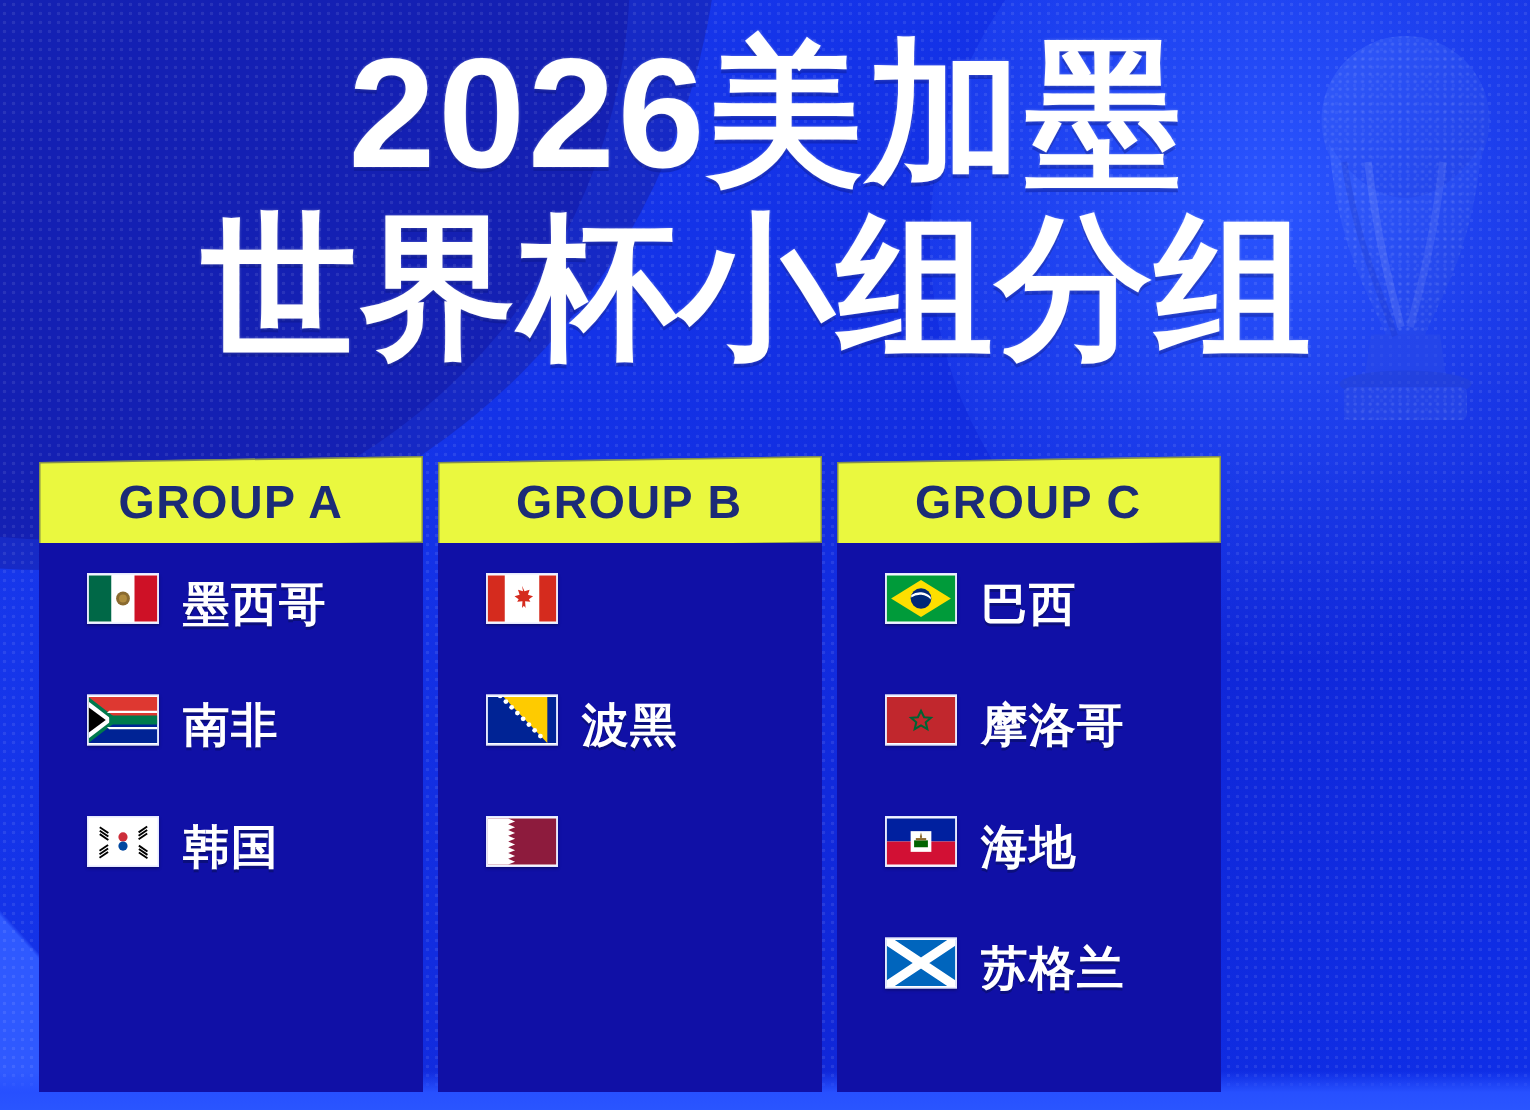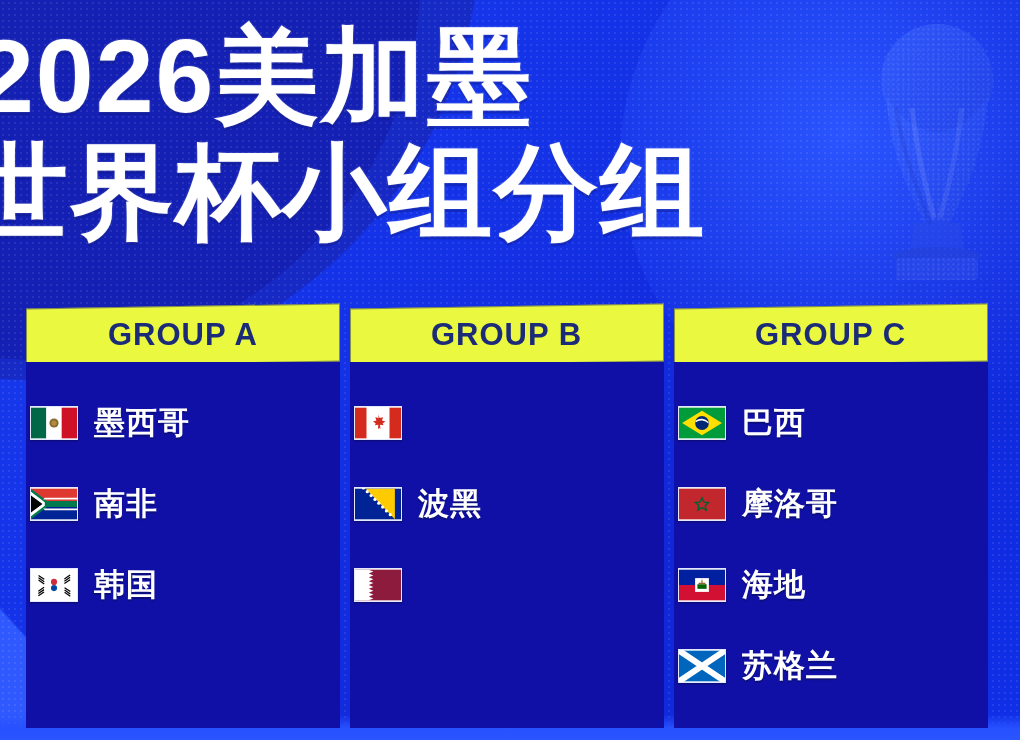--- a/index.html
+++ b/index.html
@@ -41,50 +41,50 @@
   .bg-bottom{
     position:absolute;left:0;right:0;bottom:0;height:26px;
     background:linear-gradient(180deg,rgba(30,70,255,0) 0%,#2750ff 55%,#2a55ff 100%);
   }
 
   
   .trophy{position:absolute;left:852px;top:18px;width:170px;height:290px;opacity:.55;}
   .trophy svg{display:block;width:100%;height:100%;}
 
   
-  .title{position:absolute;left:16px;right:0;top:24px;text-align:left;}
+  .title{position:absolute;left:0;right:0;top:24px;text-align:center;padding-left:42px;}
   .title-line{
     color:#ffffff;font-weight:700;letter-spacing:2px;line-height:1.0;
     text-shadow:0 3px 0 rgba(10,20,120,.35), 0 0 2px rgba(255,255,255,.35);
     white-space:nowrap;
   }
   #title1{font-size:104px;margin-left:-40px;}
   #title2{font-size:104px;margin-top:12px;margin-left:-52px;}
 
   
   .groups{position:absolute;left:26px;top:306px;width:970px;height:422px;display:flex;gap:10px;}
-  .group{position:relative;width:314px;height:100%;}
+  .group{position:relative;width:256px;height:100%;}
   .group-head{
     position:relative;height:58px;background:#eaf83f;
     transform:skewY(-0.9deg);
     box-shadow:0 2px 0 rgba(8,14,70,.55);
     display:flex;align-items:center;justify-content:center;
     border:1px solid rgba(10,20,90,.45);
     box-sizing:border-box;
   }
   .group-head span{
     transform:skewY(0.9deg);
     color:#1b2b77;font-size:31px;font-weight:700;letter-spacing:1px;
   }
   .group-body{
     position:absolute;left:0;right:0;top:56px;bottom:0;
     background:#1010a6;
     padding-top:20px;box-sizing:border-box;
   }
-  .row{display:flex;align-items:center;height:81px;padding-left:4px;}
+  .row{display:flex;height:81px;padding-left:32px;}
   .flag{
     width:48px;height:34px;flex:0 0 48px;border:1px solid rgba(220,225,255,.75);
     box-sizing:border-box;overflow:hidden;position:relative;background:#fff;
     box-shadow:0 1px 2px rgba(0,0,0,.35);
   }
   .flag svg{display:block;width:100%;height:100%;}
   .cname{
     margin-left:16px;color:#ffffff;font-size:31px;font-weight:700;letter-spacing:1px;
     text-shadow:0 2px 0 rgba(8,14,90,.55);white-space:nowrap;
   }

